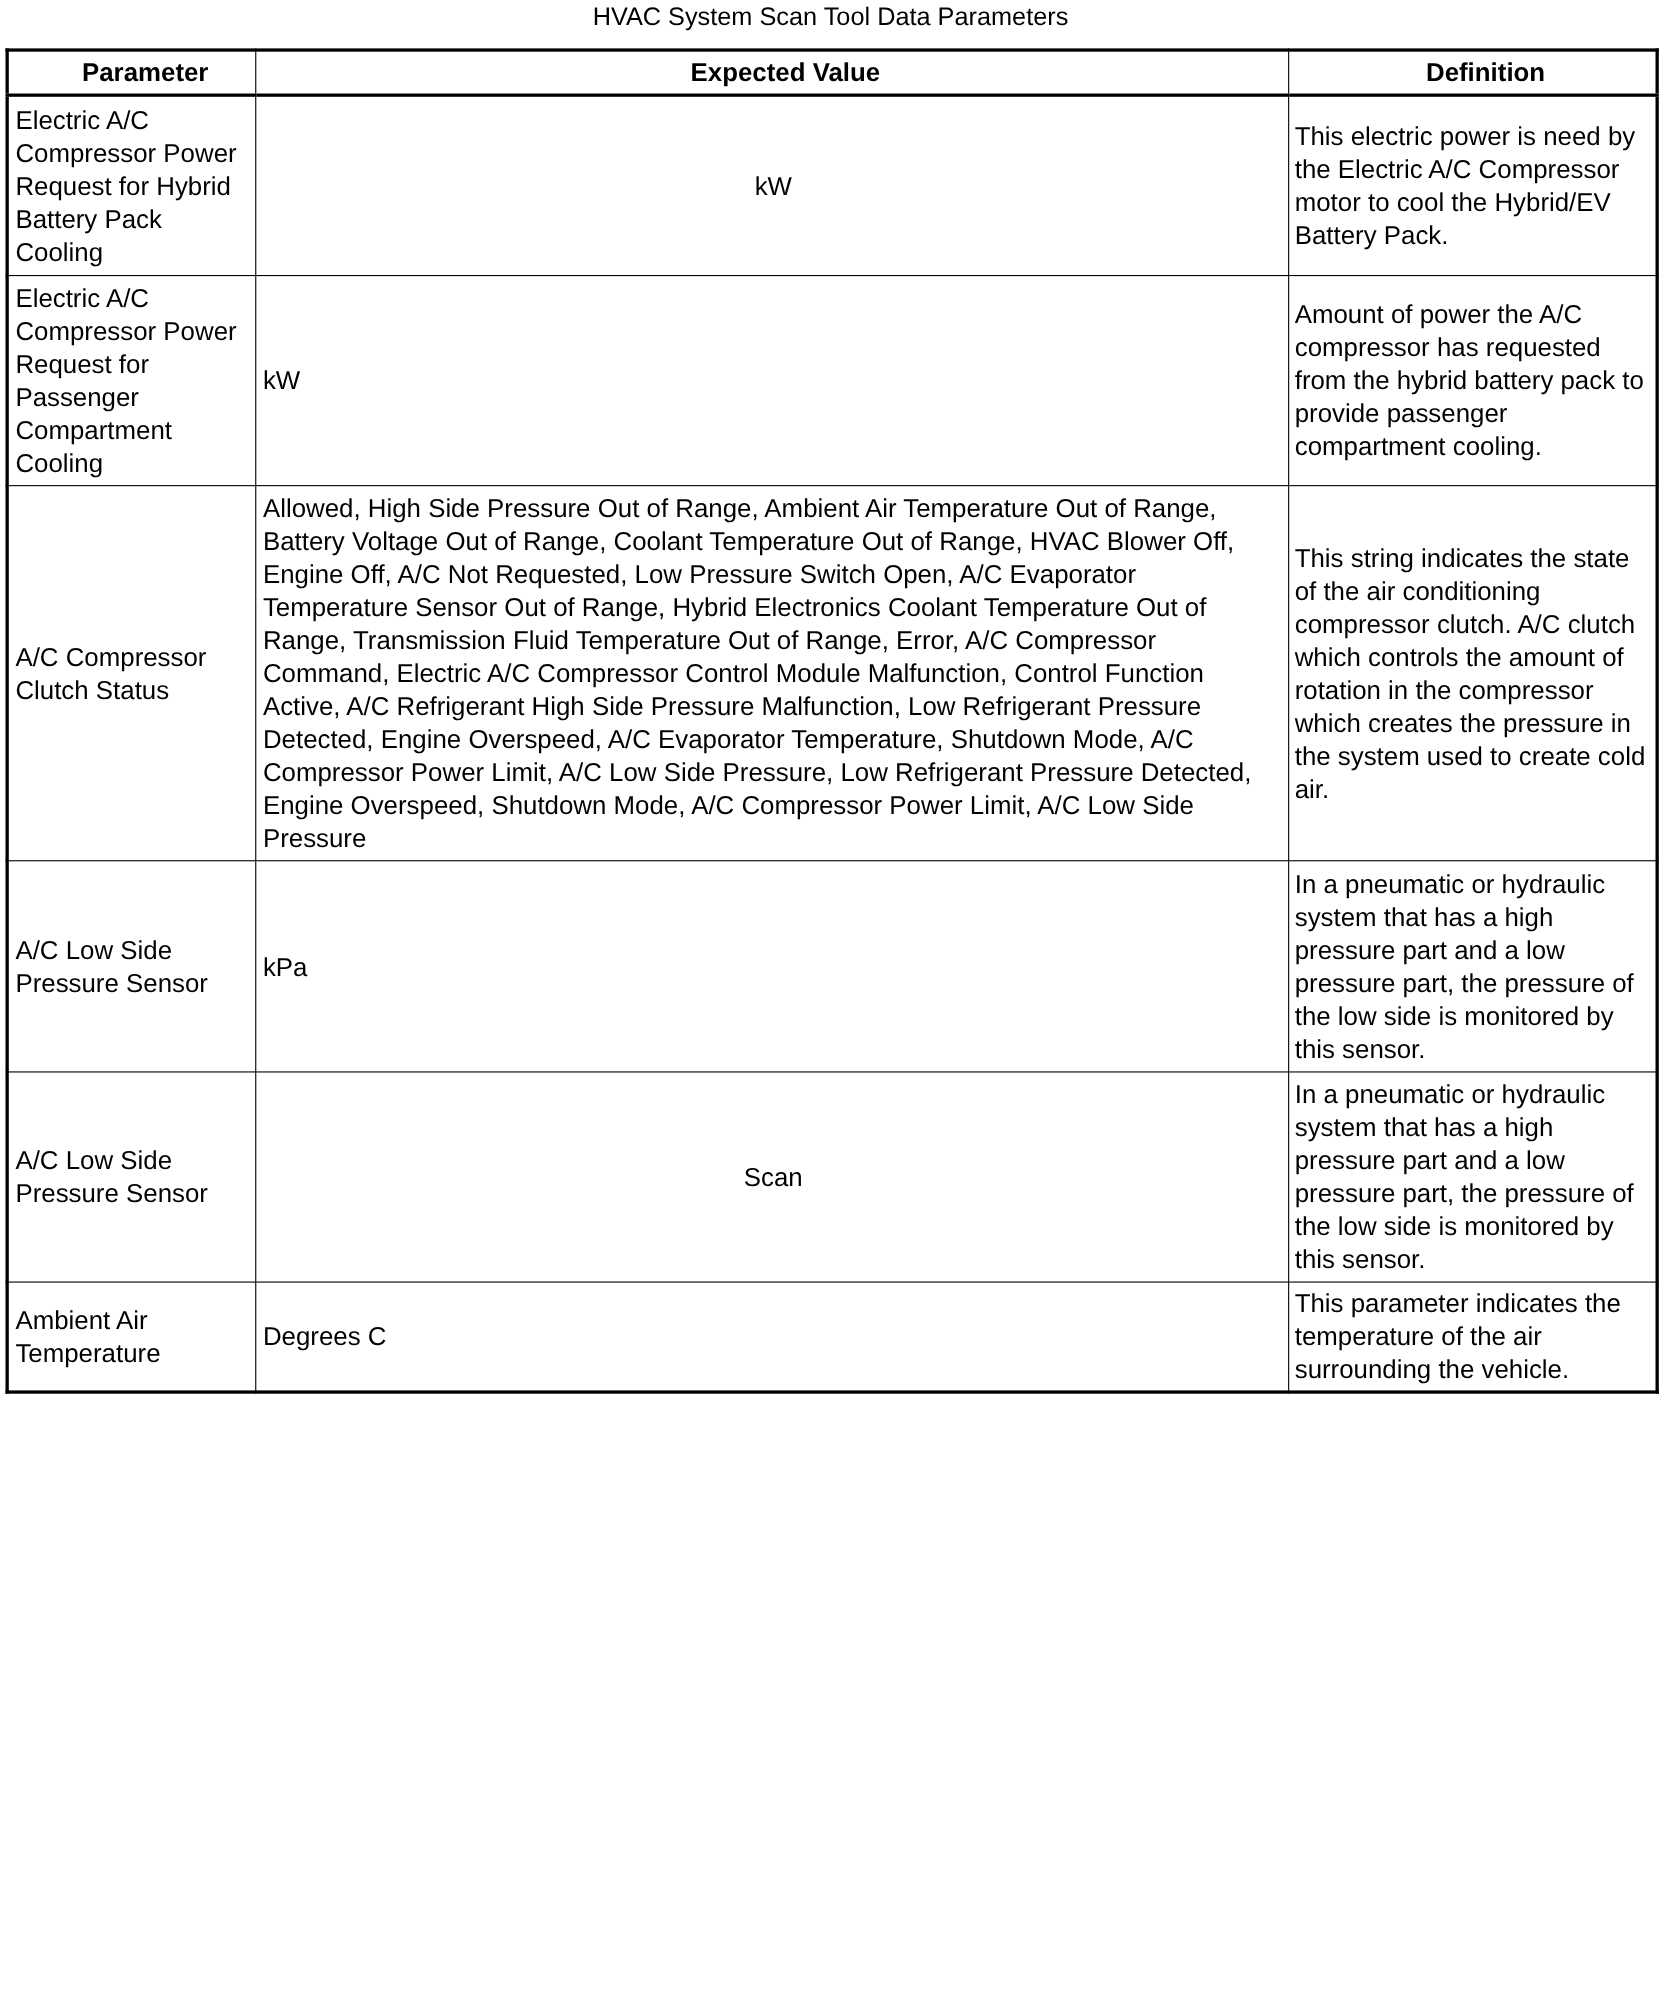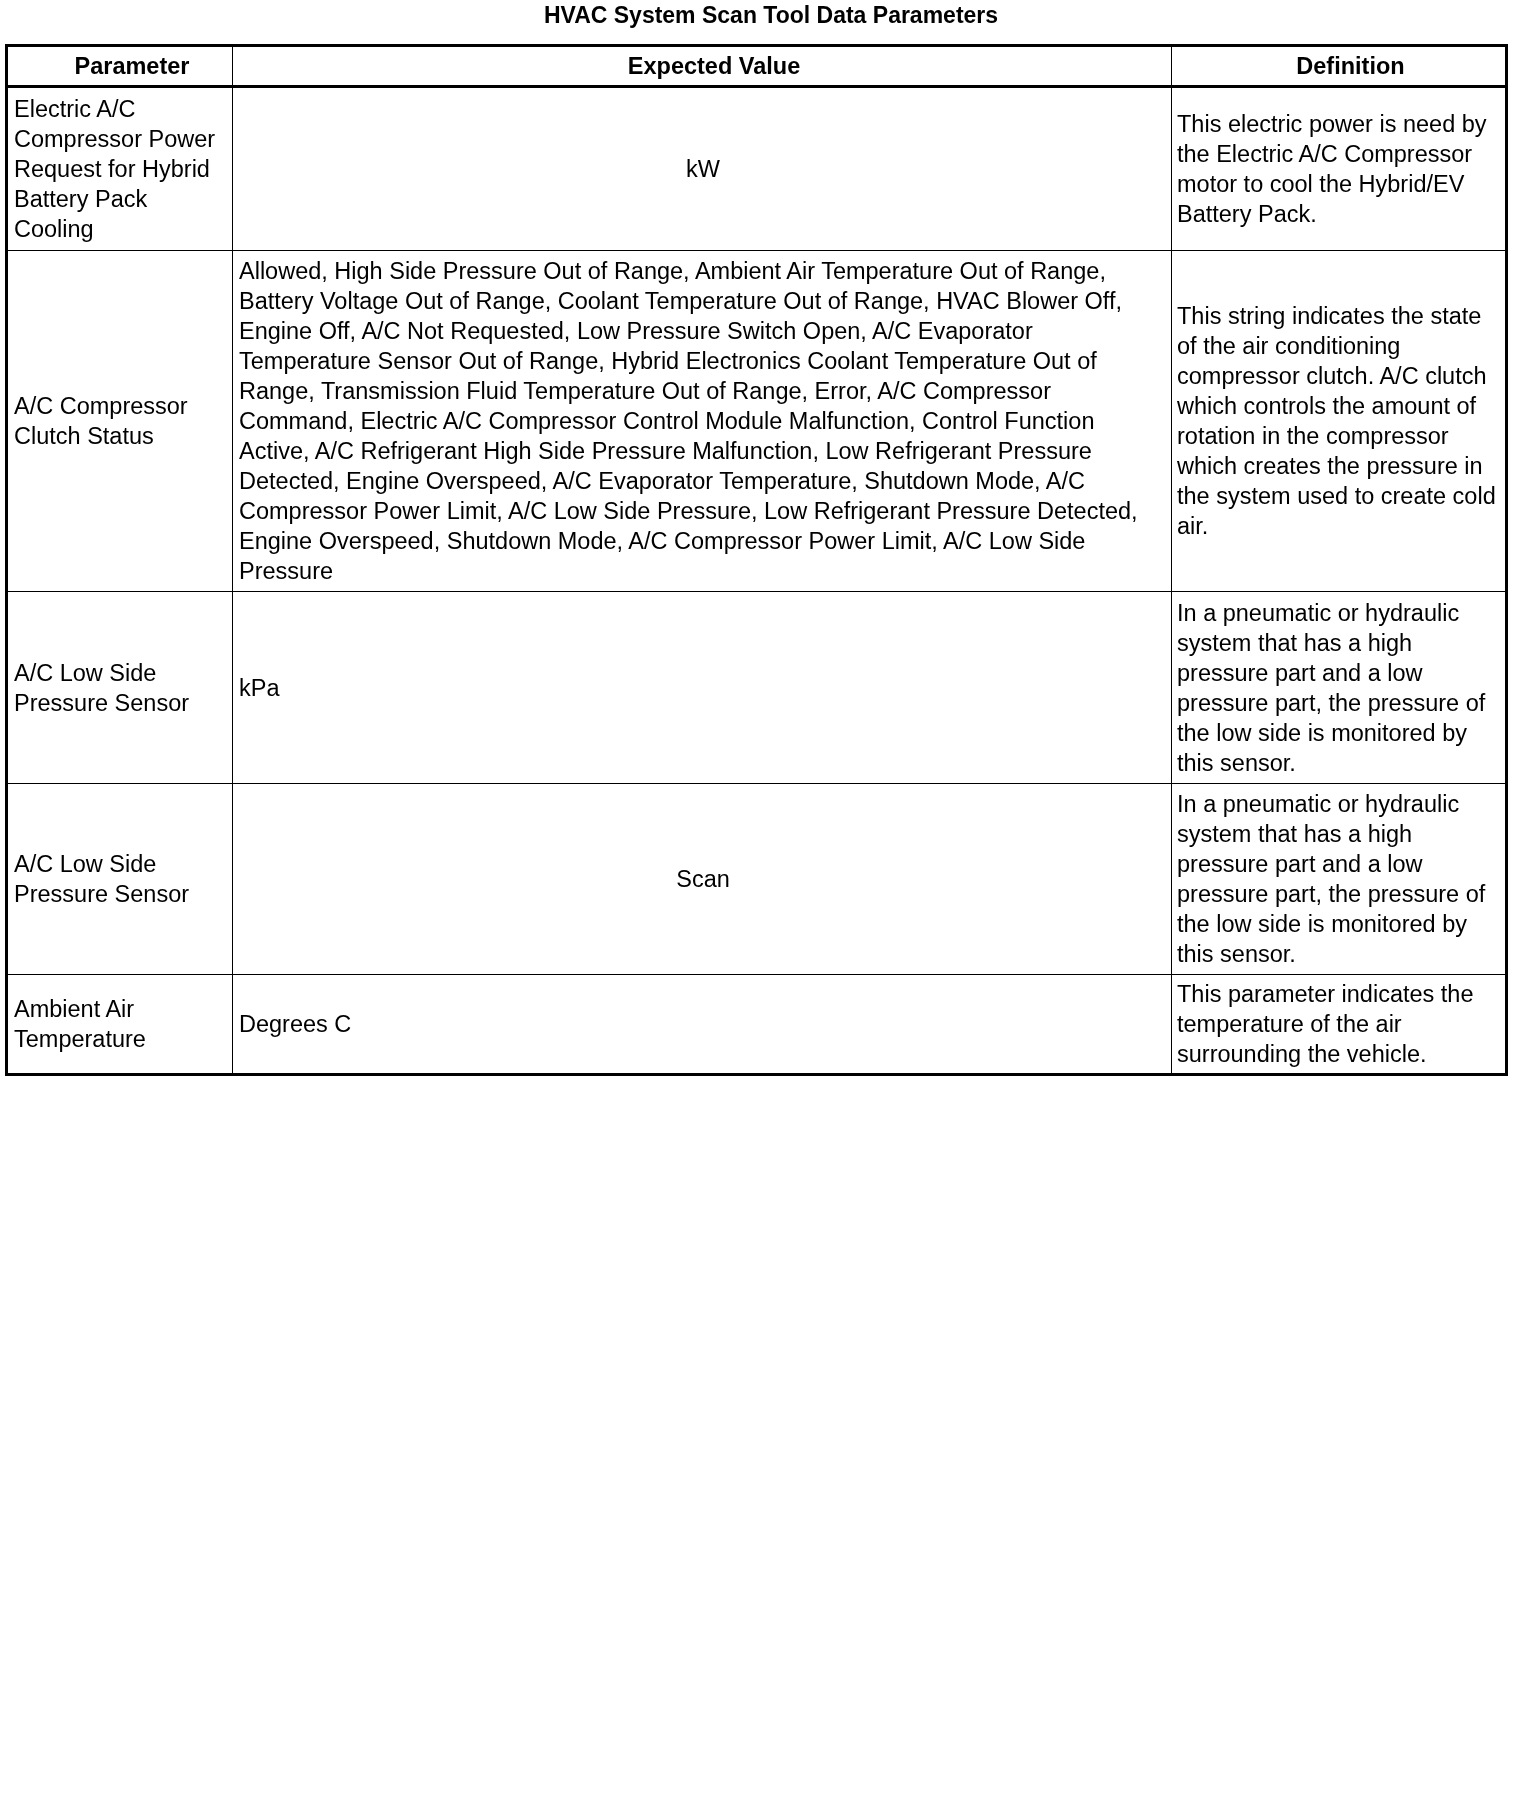--- a/index.html
+++ b/index.html
@@ -10,25 +10,25 @@
     body {
       width: 1520px;
       height: 1808px;
       position: relative;
       font-family: "Liberation Sans", "DejaVu Sans", sans-serif;
       color: #000000;
       overflow: hidden;
     }
     .doc-title {
       position: absolute;
-      left: 21px;
+      left: 5px;
       width: 1500px;
       top: 1px;
       text-align: center;
-      font-weight: bold;
+      font-weight: normal;
       font-size: 23px;
       line-height: 28px;
     }
     table.param-table {
       position: absolute;
       left: 5px;
       top: 44px;
       width: 1500px;
       border-collapse: collapse;
       table-layout: fixed;
@@ -89,20 +89,25 @@
       <th>Definition</th>
     </tr>
   </thead>
   <tbody>
 
     <tr class="r1">
       <td>Electric A/C Compressor Power Request for Hybrid Battery Pack Cooling</td>
       <td class="center">kW</td>
       <td class="def">This electric power is need by the Electric A/C Compressor motor to cool the Hybrid/EV Battery Pack.</td>
     </tr>
+    <tr class="r3">
+      <td>Electric A/C Compressor Power Request for Passenger Compartment Cooling</td>
+      <td>kW</td>
+      <td class="def">Amount of power the A/C compressor has requested from the hybrid battery pack to provide passenger compartment cooling.</td>
+    </tr>
     <tr class="r6">
       <td>A/C Compressor Clutch Status</td>
       <td>Allowed, High Side Pressure Out of Range, Ambient Air Temperature Out of Range, Battery Voltage Out of Range, Coolant Temperature Out of Range, HVAC Blower Off, Engine Off, A/C Not Requested, Low Pressure Switch Open, A/C Evaporator Temperature Sensor Out of Range, Hybrid Electronics Coolant Temperature Out of Range, Transmission Fluid Temperature Out of Range, Error, A/C Compressor Command, Electric A/C Compressor Control Module Malfunction, Control Function Active, A/C Refrigerant High Side Pressure Malfunction, Low Refrigerant Pressure Detected, Engine Overspeed, A/C Evaporator Temperature, Shutdown Mode, A/C Compressor Power Limit, A/C Low Side Pressure, Low Refrigerant Pressure Detected, Engine Overspeed, Shutdown Mode, A/C Compressor Power Limit, A/C Low Side Pressure</td>
       <td class="def">This string indicates the state of the air conditioning compressor clutch. A/C clutch which controls the amount of rotation in the compressor which creates the pressure in the system used to create cold air.</td>
     </tr>
     <tr class="r7">
       <td>A/C Low Side Pressure Sensor</td>
       <td>kPa</td>
       <td class="def">In a pneumatic or hydraulic system that has a high pressure part and a low pressure part, the pressure of the low side is monitored by this sensor.</td>
     </tr>

